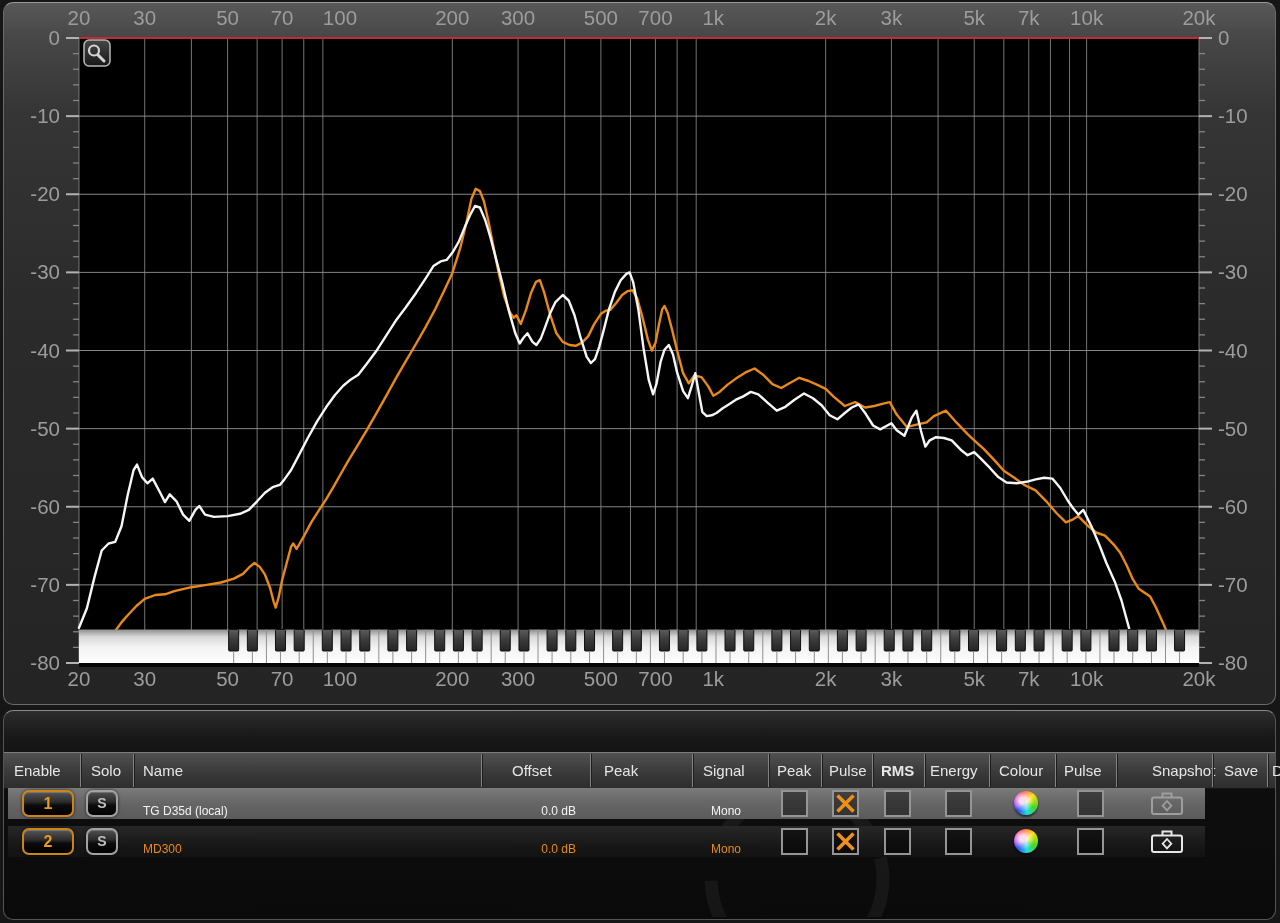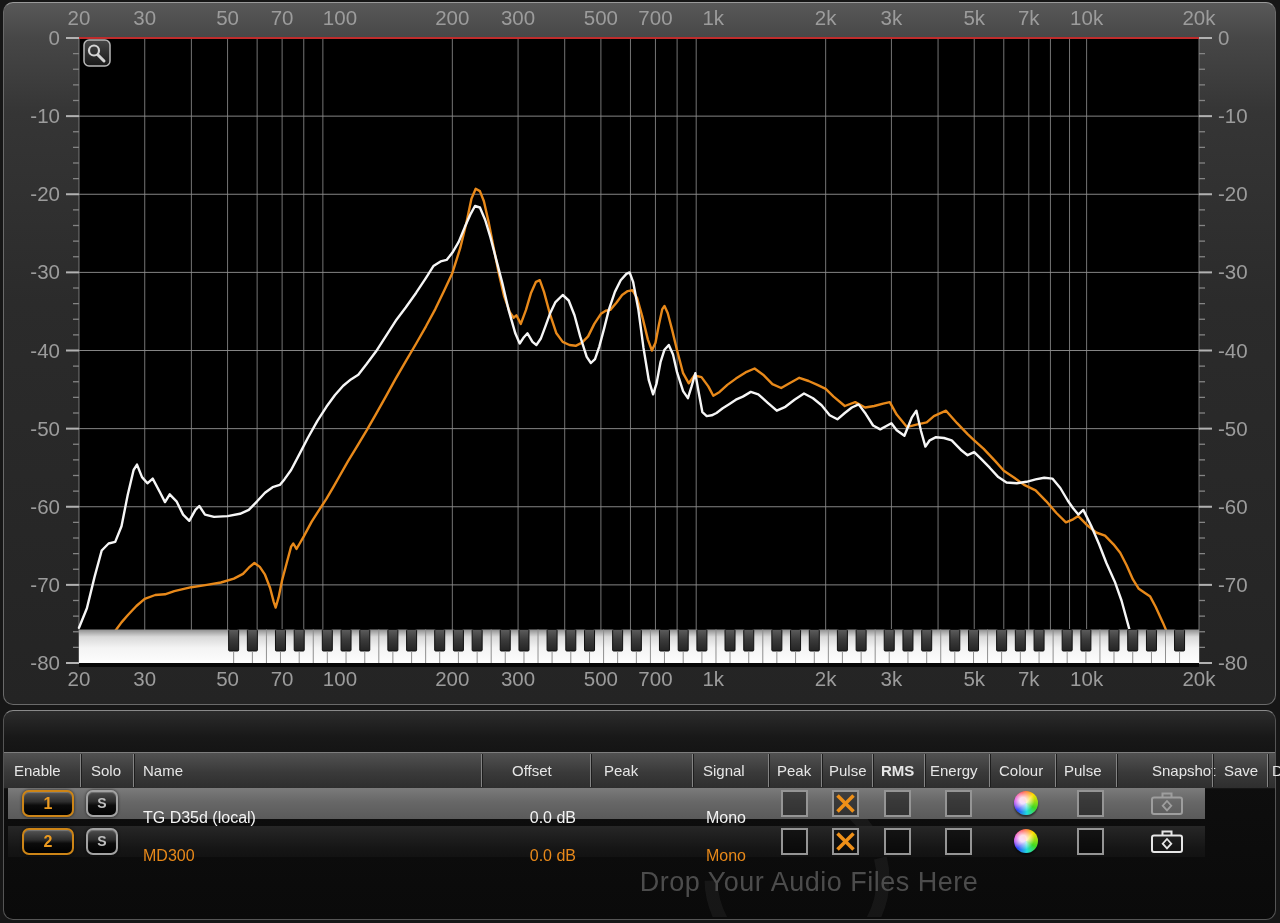--- a/index.html
+++ b/index.html
@@ -21,21 +21,21 @@
   .track-row.selected{background:linear-gradient(180deg,#7b7b7b,#676767 45%,#5a5a5a);}
   .track-row.normal{background:linear-gradient(180deg,#272727,#161616 70%,#121212);}
   .num-btn{position:absolute;top:2px;height:23px;border:2px solid #cd8517;border-radius:7px;
     background:linear-gradient(180deg,#555 0%,#2d2d2d 42%,#0b0b0b 58%,#000 100%);
     color:#eb9a20;font-size:16px;font-weight:600;text-align:center;line-height:23px;
     box-shadow:inset 0 1px 1px rgba(255,255,255,.22),0 0 3px rgba(0,0,0,.7);}
   .s-btn{position:absolute;top:2px;height:23px;width:28px;border:2px solid #a2a2a2;border-radius:7px;
     background:linear-gradient(180deg,#4e4e4e 0%,#2b2b2b 42%,#0c0c0c 58%,#020202 100%);
     color:#c0c0c0;font-size:14px;font-weight:600;text-align:center;line-height:23px;
     box-shadow:inset 0 1px 1px rgba(255,255,255,.22),0 0 3px rgba(0,0,0,.7);}
-  .cell-text{position:absolute;top:14px;height:34px;line-height:31px;font-size:16px;white-space:nowrap;}
+  .cell-text{position:absolute;top:8px;height:34px;line-height:31px;font-size:12px;white-space:nowrap;}
   .chk{position:absolute;top:2px;width:23px;height:23px;border:2px solid #959595;background:rgba(0,0,0,.45);}
   .chk svg{position:absolute;left:0;top:0;}
   .colour-wheel{position:absolute;top:3px;width:24px;height:24px;border-radius:50%;
     background:radial-gradient(circle at 38% 40%,rgba(255,255,255,.85) 0 16%,rgba(255,255,255,0) 55%),
     conic-gradient(from -20deg,#ff2424,#ffdf00 60deg,#3eda22 140deg,#22dcdc 195deg,#2742ff 250deg,#df22df 310deg,#ff2424 360deg);
     box-shadow:0 2px 2px rgba(0,0,0,.55);}
   .camera{position:absolute;top:2px;}
   #drop-hint{position:absolute;left:805px;top:156px;transform:translateX(-50%);
     font-size:27px;color:#4c4c4c;letter-spacing:.5px;white-space:nowrap;}
   #watermark{position:absolute;left:0;top:0;pointer-events:none;}
@@ -433,15 +433,14 @@
           <div class="chk" style="left: 937px;"></div>
           <div class="chk" style="left: 1069px;"></div>
           <div class="colour-wheel" style="left: 1006px;"></div>
           <div class="camera" style="left: 1142px;"><svg width="34" height="27">
               <rect x="2" y="7.5" width="30" height="16.5" rx="2" fill="none" stroke="#e6e6e6" stroke-width="2"></rect>
               <path d="M12.5 7.5 V3.5 H21.5 V7.5" fill="none" stroke="#e6e6e6" stroke-width="2"></path>
               <path d="M17 11 L21.3 15.7 L17 20.4 L12.7 15.7 Z" fill="none" stroke="#e6e6e6" stroke-width="1.8"></path>
             </svg></div>
         </div>
       </div>
-    <div id="drop-hint">Drop Your Audio Files Here</div>
   </div>
 </div>
 
 </body></html>

